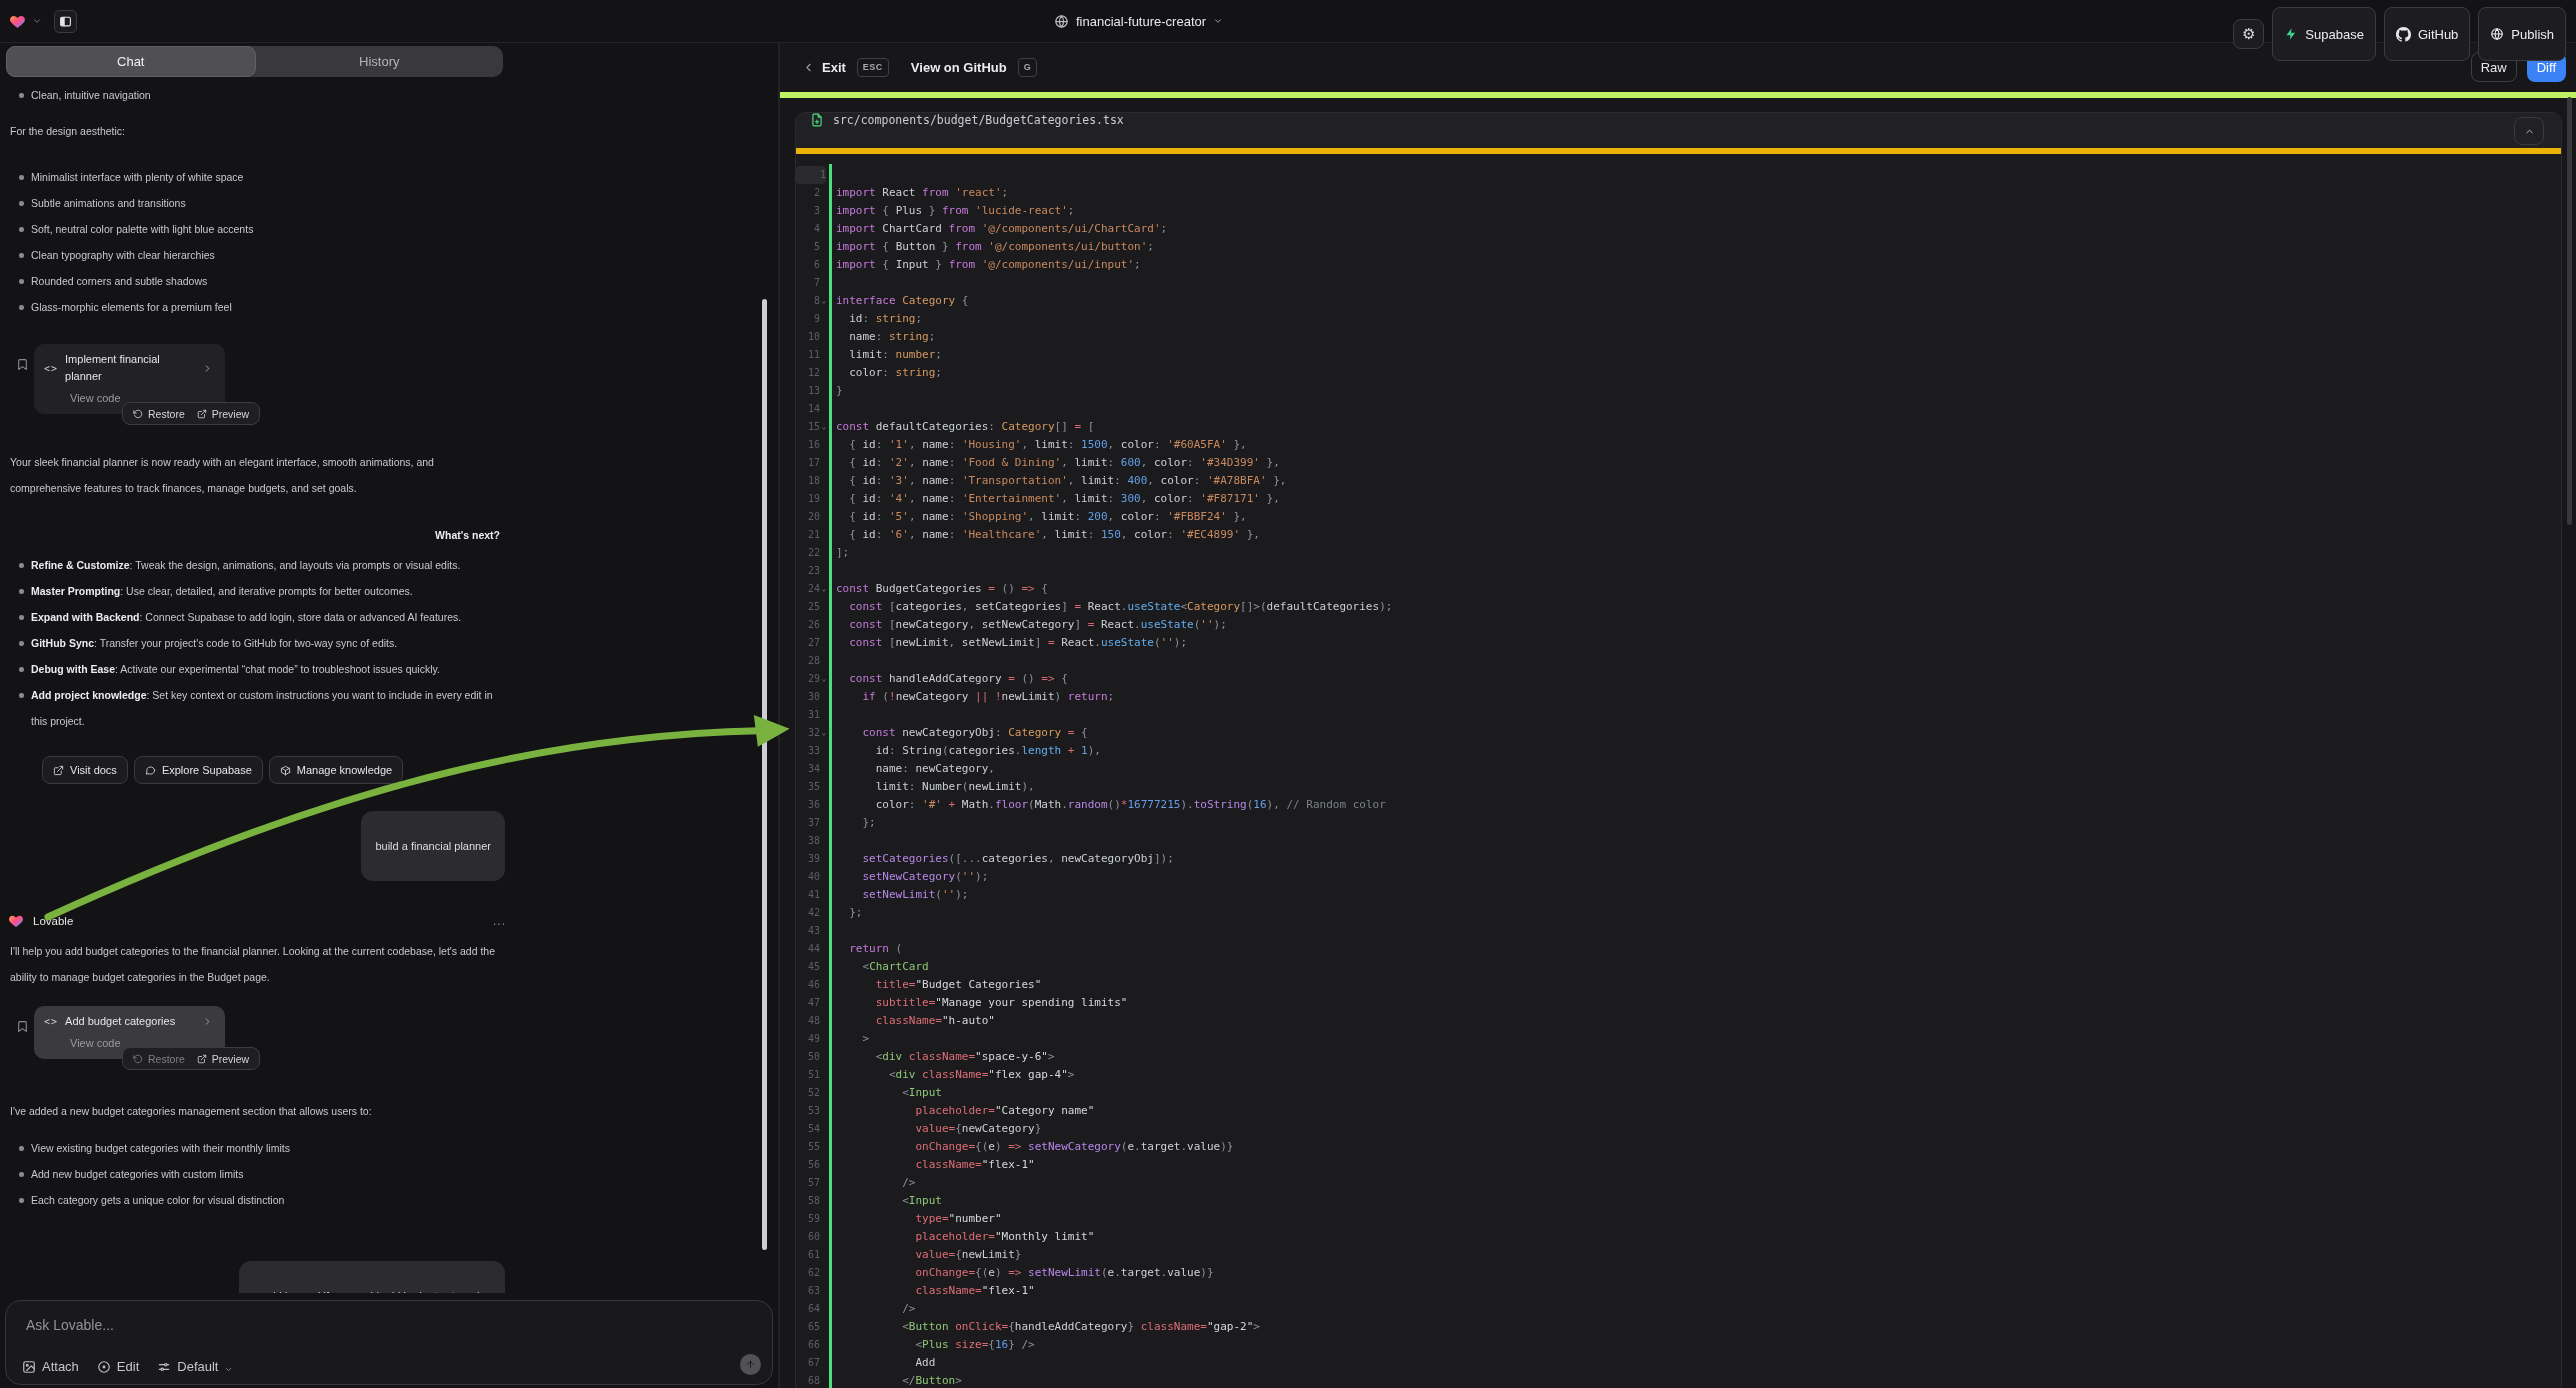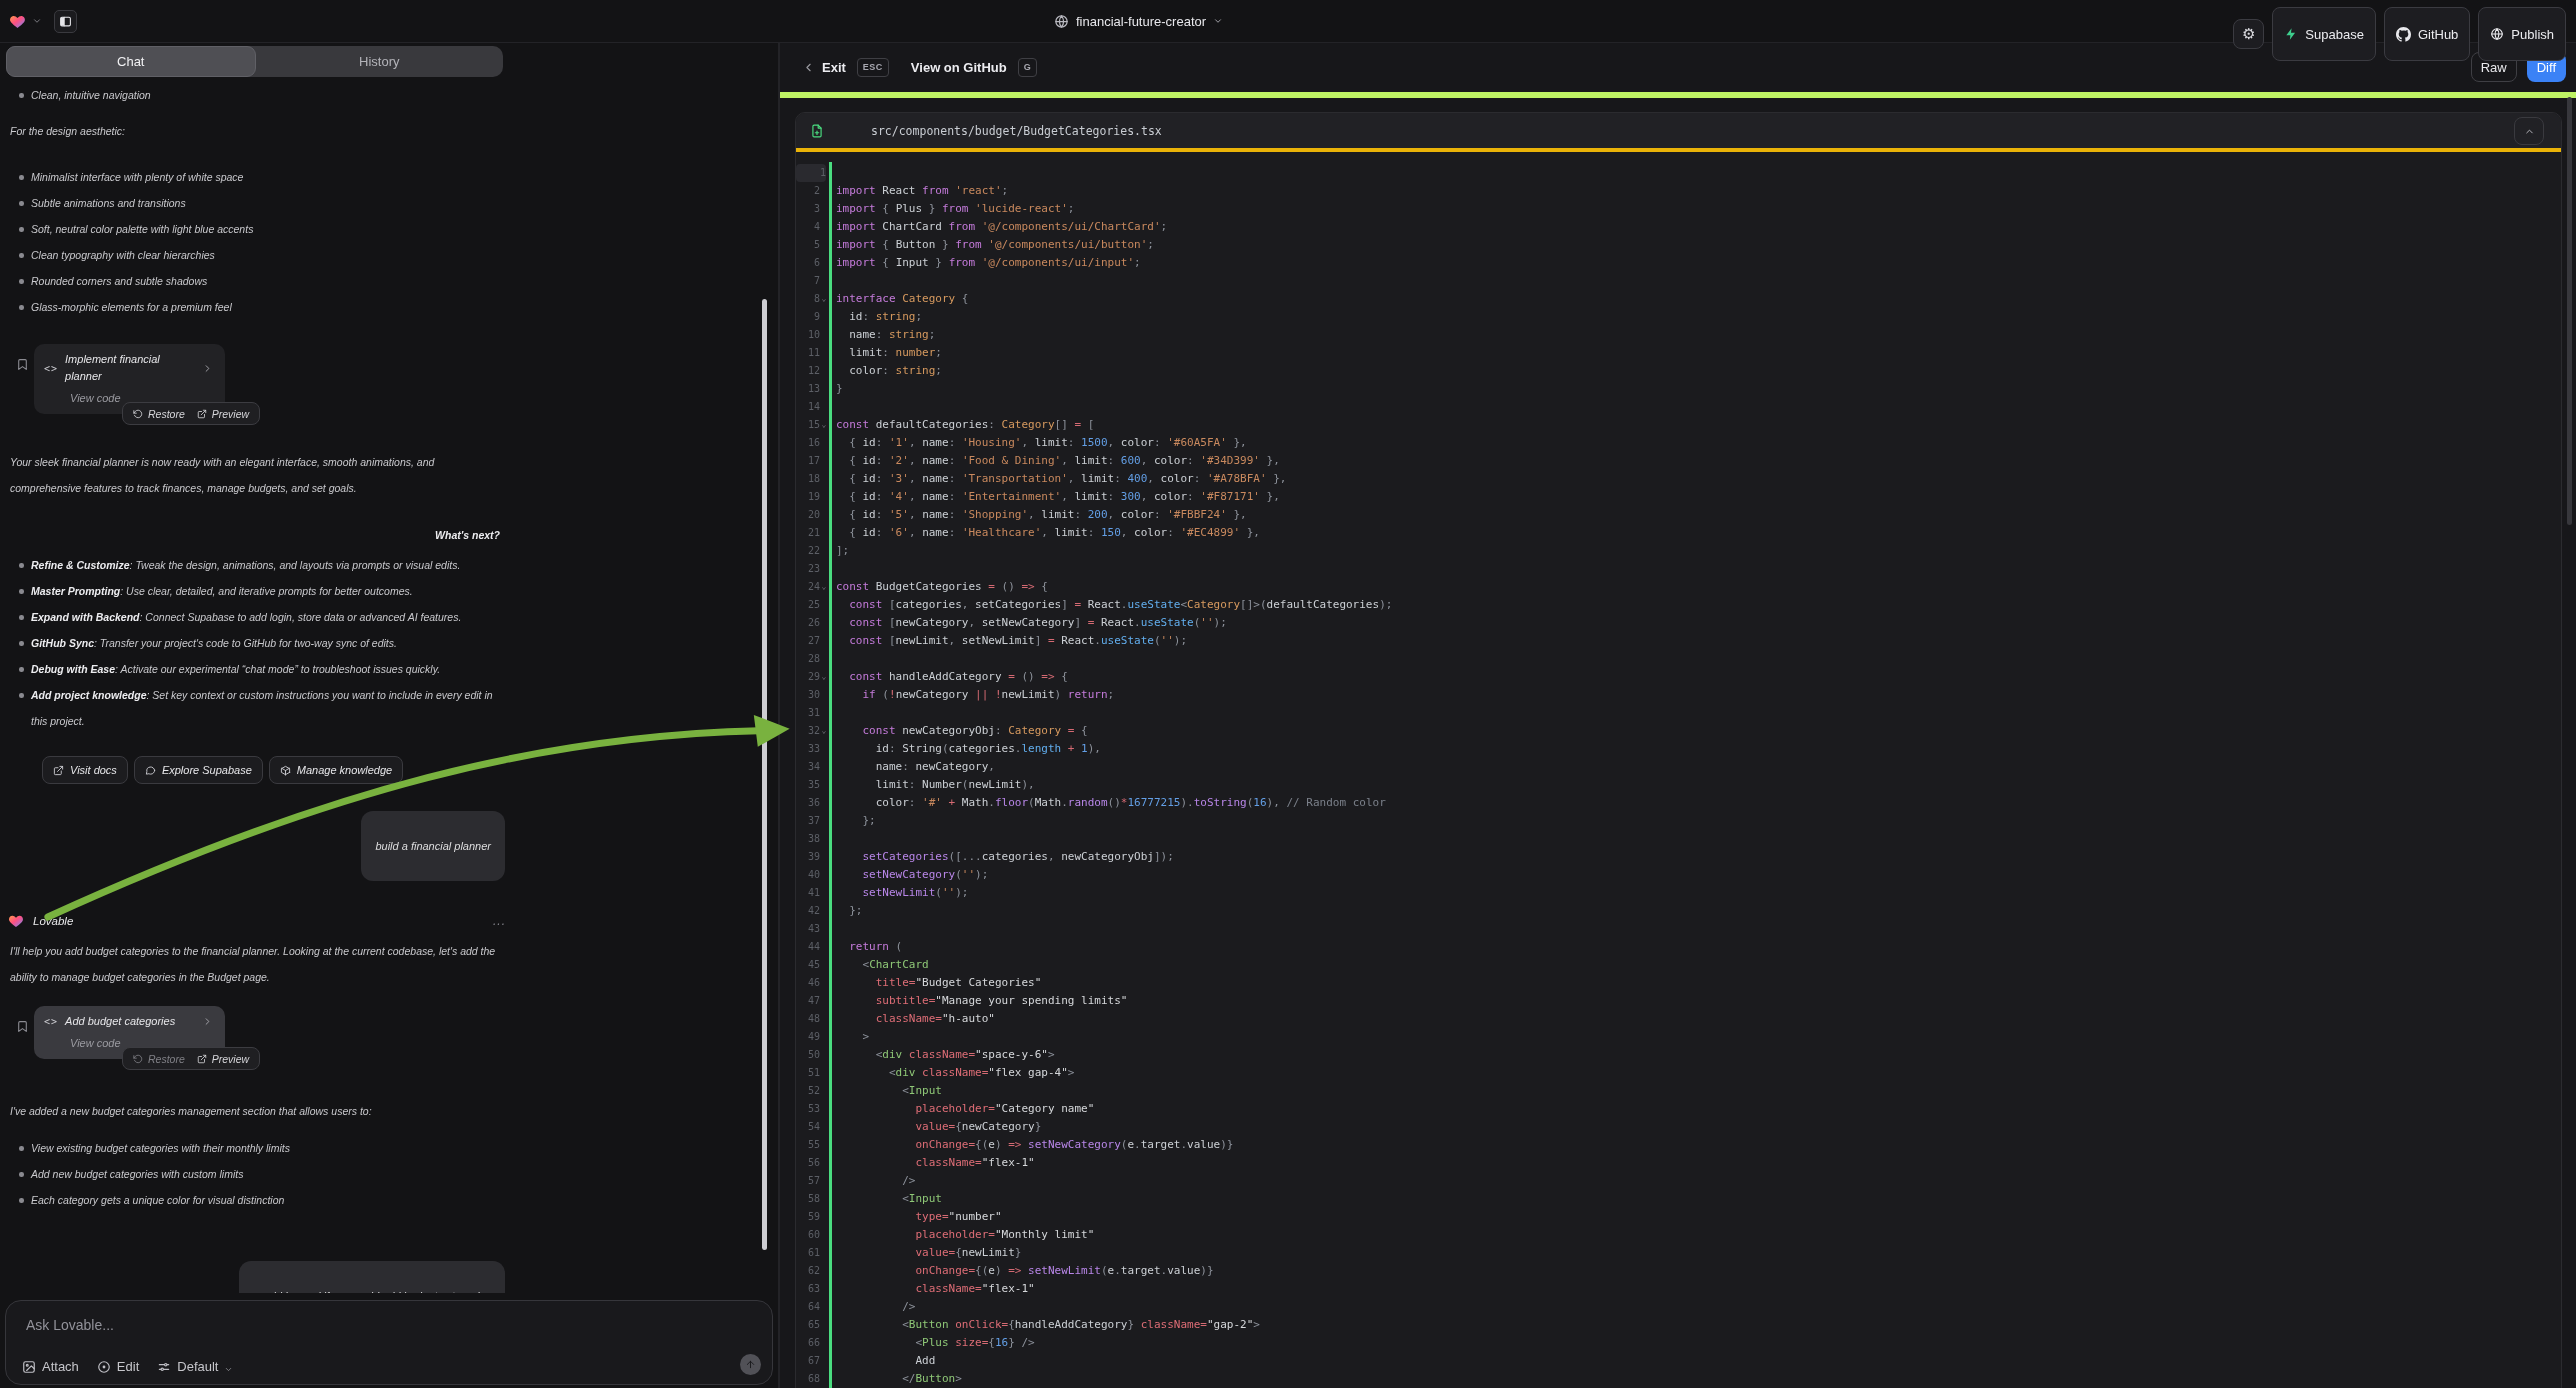--- a/index.html
+++ b/index.html
@@ -18,21 +18,21 @@
   .tb-right{position:absolute;right:10px;top:7px;display:flex;gap:8px;align-items:center;}
   .tbbtn{height:28px;border:1px solid #3b3b41;border-radius:8px;background:#1d1d21;color:#ececf0;font-size:13px;display:flex;align-items:center;gap:7px;padding:12px 11px;}
   .tbbtn.iconly{width:29px;padding:0;justify-content:center;color:#d9d9de;font-size:15px;}
   .sb-bolt{color:#3ecf8e;}
   
   .chat-panel{position:absolute;left:0;top:42px;width:778px;bottom:0;background:#131315;border-right:2px solid #232327;}
   .tabs{position:absolute;left:6px;top:4px;width:497px;height:31px;background:#39393d;border-radius:10px;display:flex;padding:0;box-sizing:border-box;}
   .tab{flex:1;display:flex;align-items:center;justify-content:center;font-size:13px;color:#b3b3b9;border-radius:9px;}
   .tab.active{background:#4f4f54;border:1px solid #606066;color:#f2f2f4;margin:0;}
   
-  .chat-scroll{position:absolute;left:0;top:35px;width:611px;bottom:95px;overflow:hidden;font-style:italic;}
+  .chat-scroll{position:absolute;left:0;top:35px;width:611px;bottom:95px;overflow:hidden;}
   .chat-inner{padding:0 0 0 10px;width:490px;display:flex;flex-direction:column;align-items:stretch;font-size:10.5px;line-height:26px;color:#c9c9cd;}
   .blt{list-style:none;margin:0;padding:0;}
   .blt li{position:relative;padding-left:21px;line-height:26px;}
   .blt li::before{content:"";position:absolute;left:9px;top:11px;width:4.5px;height:4.5px;border-radius:50%;background:#8a8a90;}
   .blt li b{color:#ededf0;font-weight:700;}
   .para{margin:0;}
   .para.bold{color:#ededf0;font-weight:700;text-align:right;}
   .cardrow{position:relative;display:flex;align-items:flex-start;}
   .bm{color:#8b8b92;width:13px;height:16px;margin:12px 5px 0 6px;}
   .vcard{position:relative;width:191px;background:#222225;border-radius:10px;padding:7px 12px 9px 10px;box-sizing:border-box;}
@@ -69,21 +69,21 @@
   .code-hd{position:absolute;left:0;top:0;right:0;height:50px;border-bottom:6px solid #bef264;display:flex;align-items:center;}
   .hd-back{color:#9a9aa0;width:13px;height:13px;margin-left:22px;}
   .hd-exit{margin-left:7px;font-size:13px;font-weight:600;color:#ececf0;}
   .kbd{margin-left:11px;height:17px;border:1px solid #3f3f44;border-radius:4px;color:#a8a8b0;font-size:9px;font-weight:700;display:inline-flex;align-items:center;padding:0 5px;letter-spacing:0.5px;}
   .hd-gh{margin-left:22px;font-size:13px;font-weight:600;color:#ececf0;}
   .hd-right{margin-left:auto;margin-right:10px;display:flex;gap:10px;}
   .pill{height:28px;border-radius:8px;display:inline-flex;align-items:center;padding:0 9px;font-size:13px;}
   .pill.raw{border:1px solid #3f3f44;color:#e8e8ec;background:transparent;}
   .pill.diff{background:var(--accent,#3b82f6);color:#fff;border:1px solid transparent;}
   .file-card{position:absolute;left:15px;top:70px;width:1767px;height:1318px;border:1px solid #2b2b2f;border-radius:10px;background:#1b1b1e;box-sizing:border-box;overflow:hidden;}
-  .file-bar{position:relative;height:35px;background:#212125;border-bottom:4px solid #eab308;display:flex;align-items:center;gap:38px;}
+  .file-bar{position:relative;height:35px;background:#212125;border-bottom:6px solid #eab308;display:flex;align-items:flex-start;}
   .file-ic{width:14px;height:14px;color:#4ade80;margin-left:14px;}
   .file-path{margin-left:9px;font-family:"DejaVu Sans Mono",monospace;font-size:11.5px;color:#c9cdd3;}
   .collapse{position:absolute;right:17px;top:4px;width:28px;height:26px;border:1px solid #3a3a3f;border-radius:8px;display:flex;align-items:center;justify-content:center;color:#c0c0c6;background:transparent;}
   .collapse .icon{width:11px;height:11px;}
   .code-area{position:relative;padding-top:12px;height:1275px;font-family:"DejaVu Sans Mono",monospace;font-size:11px;}
   .code-area::before{content:"";position:absolute;left:33px;top:10px;bottom:0;width:2.5px;background:var(--addgreen,#4ade80);}
   .crow{position:relative;height:18px;line-height:18px;white-space:pre;}
   .lnum{position:absolute;left:0;top:0;width:24px;text-align:right;color:#5c5f66;font-size:10px;}
   .crow.hl1 .lnum{background:#2a2a2f;border-radius:4px;width:30px;}
   .fold{position:absolute;left:23px;top:0;width:10px;text-align:center;color:#70707a;font-size:8px;}

